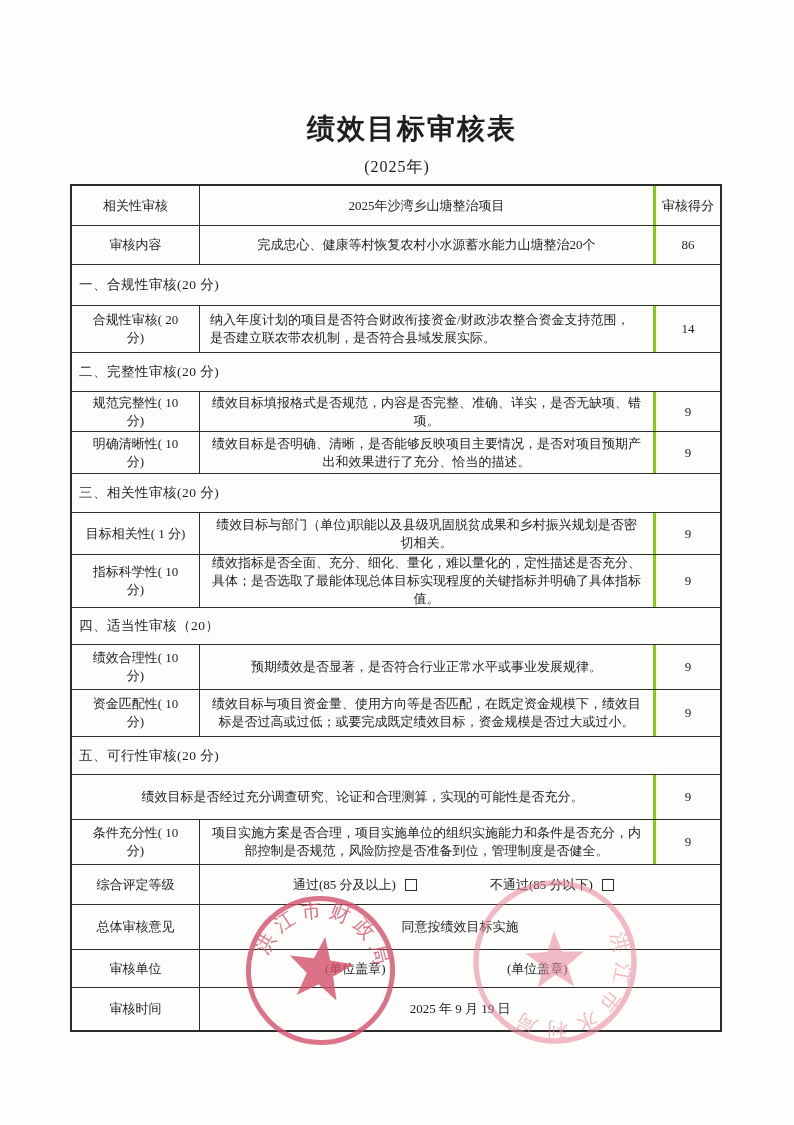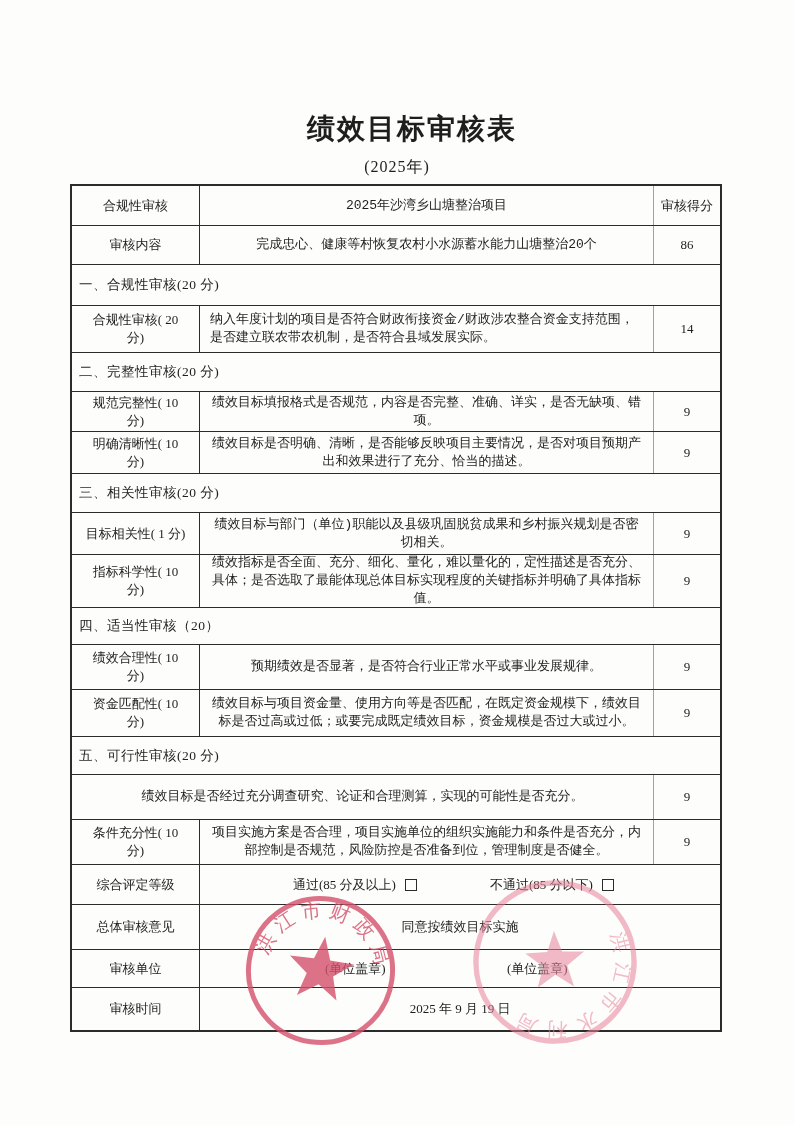--- a/index.html
+++ b/index.html
@@ -29,25 +29,25 @@
   }
   .r{display:flex;border-bottom:1px solid #2b2b2b;box-sizing:border-box;}
   .r:last-child{border-bottom:none;}
   .c1{
     width:128px;flex:0 0 128px;border-right:1px solid #2b2b2b;
     display:flex;align-items:center;justify-content:center;
     text-align:center;padding:2px 13px;box-sizing:border-box;line-height:18px;
   }
   .c2{
     flex:1;display:flex;align-items:center;justify-content:center;
-    text-align:center;padding:2px 10px;box-sizing:border-box;line-height:18px;font-family:Liberation Mono, monospace;
+    text-align:center;padding:2px 10px;box-sizing:border-box;line-height:18px;
   }
   .c2.left{justify-content:flex-start;text-align:left;}
   .c3{
-    width:67px;flex:0 0 67px;border-left:1px solid #84cc16;
+    width:67px;flex:0 0 67px;border-left:3px solid #84cc16;
     display:flex;align-items:center;justify-content:center;box-sizing:border-box;
   }
   .sec{
     display:flex;align-items:center;padding-left:7px;
     font-size:13.5px;letter-spacing:0.5px;
   }
   .cm{flex:1;position:relative;display:flex;align-items:center;justify-content:center;box-sizing:border-box;}
   .opt{position:absolute;top:50%;transform:translateY(-50%);display:flex;align-items:center;white-space:nowrap;}
   .box{
     display:inline-block;width:12px;height:12px;
@@ -60,21 +60,21 @@
 <body>
 
 <div class="page">
 
   <div class="doc-title">绩效目标审核表</div>
   <div class="doc-subtitle">(2025年)</div>
 
   <div class="tbl">
 
     <div class="r" style="height:40px">
-      <div class="c1">合规性审核</div>
+      <div class="c1">相关性审核</div>
       <div class="c2">2025年沙湾乡山塘整治项目</div>
       <div class="c3">审核得分</div>
     </div>
 
     <div class="r" style="height:39px">
       <div class="c1">审核内容</div>
       <div class="c2">完成忠心、健康等村恢复农村小水源蓄水能力山塘整治20个</div>
       <div class="c3">86</div>
     </div>
 

